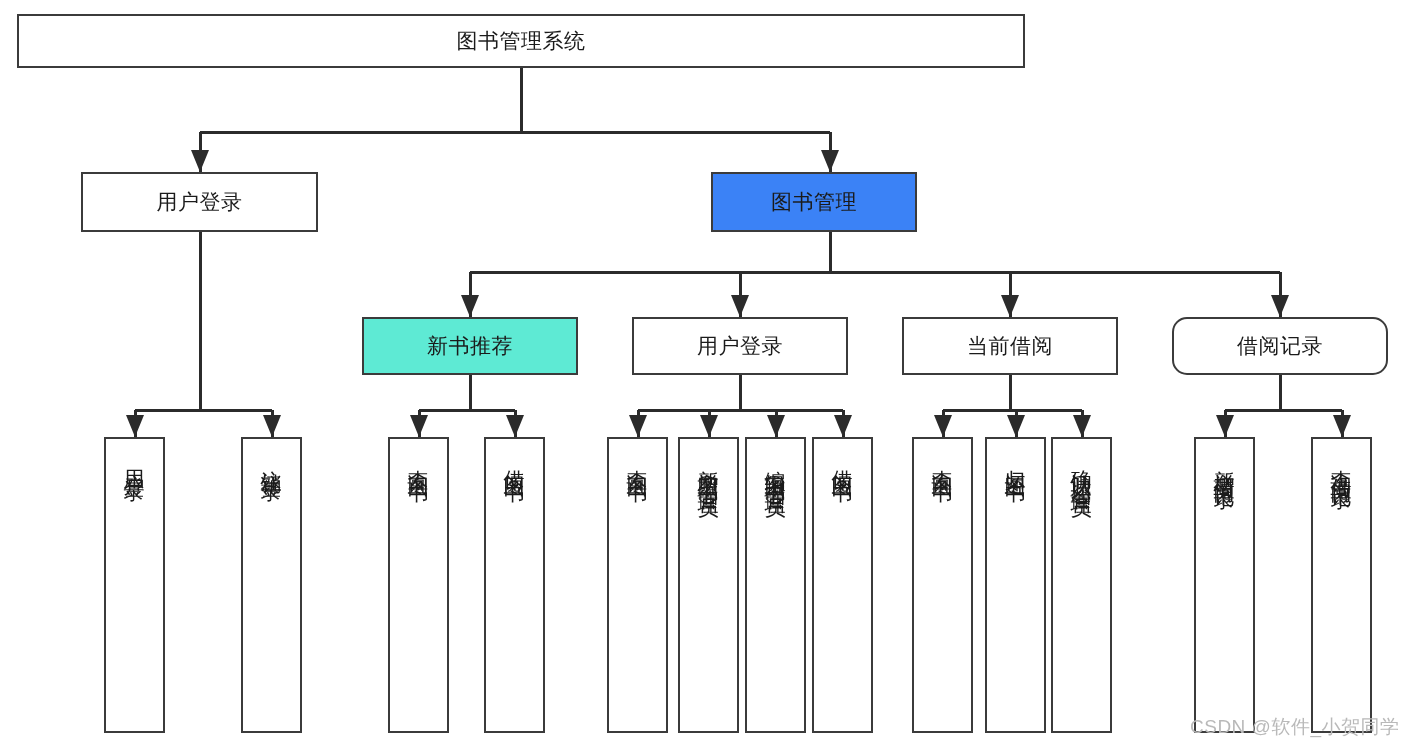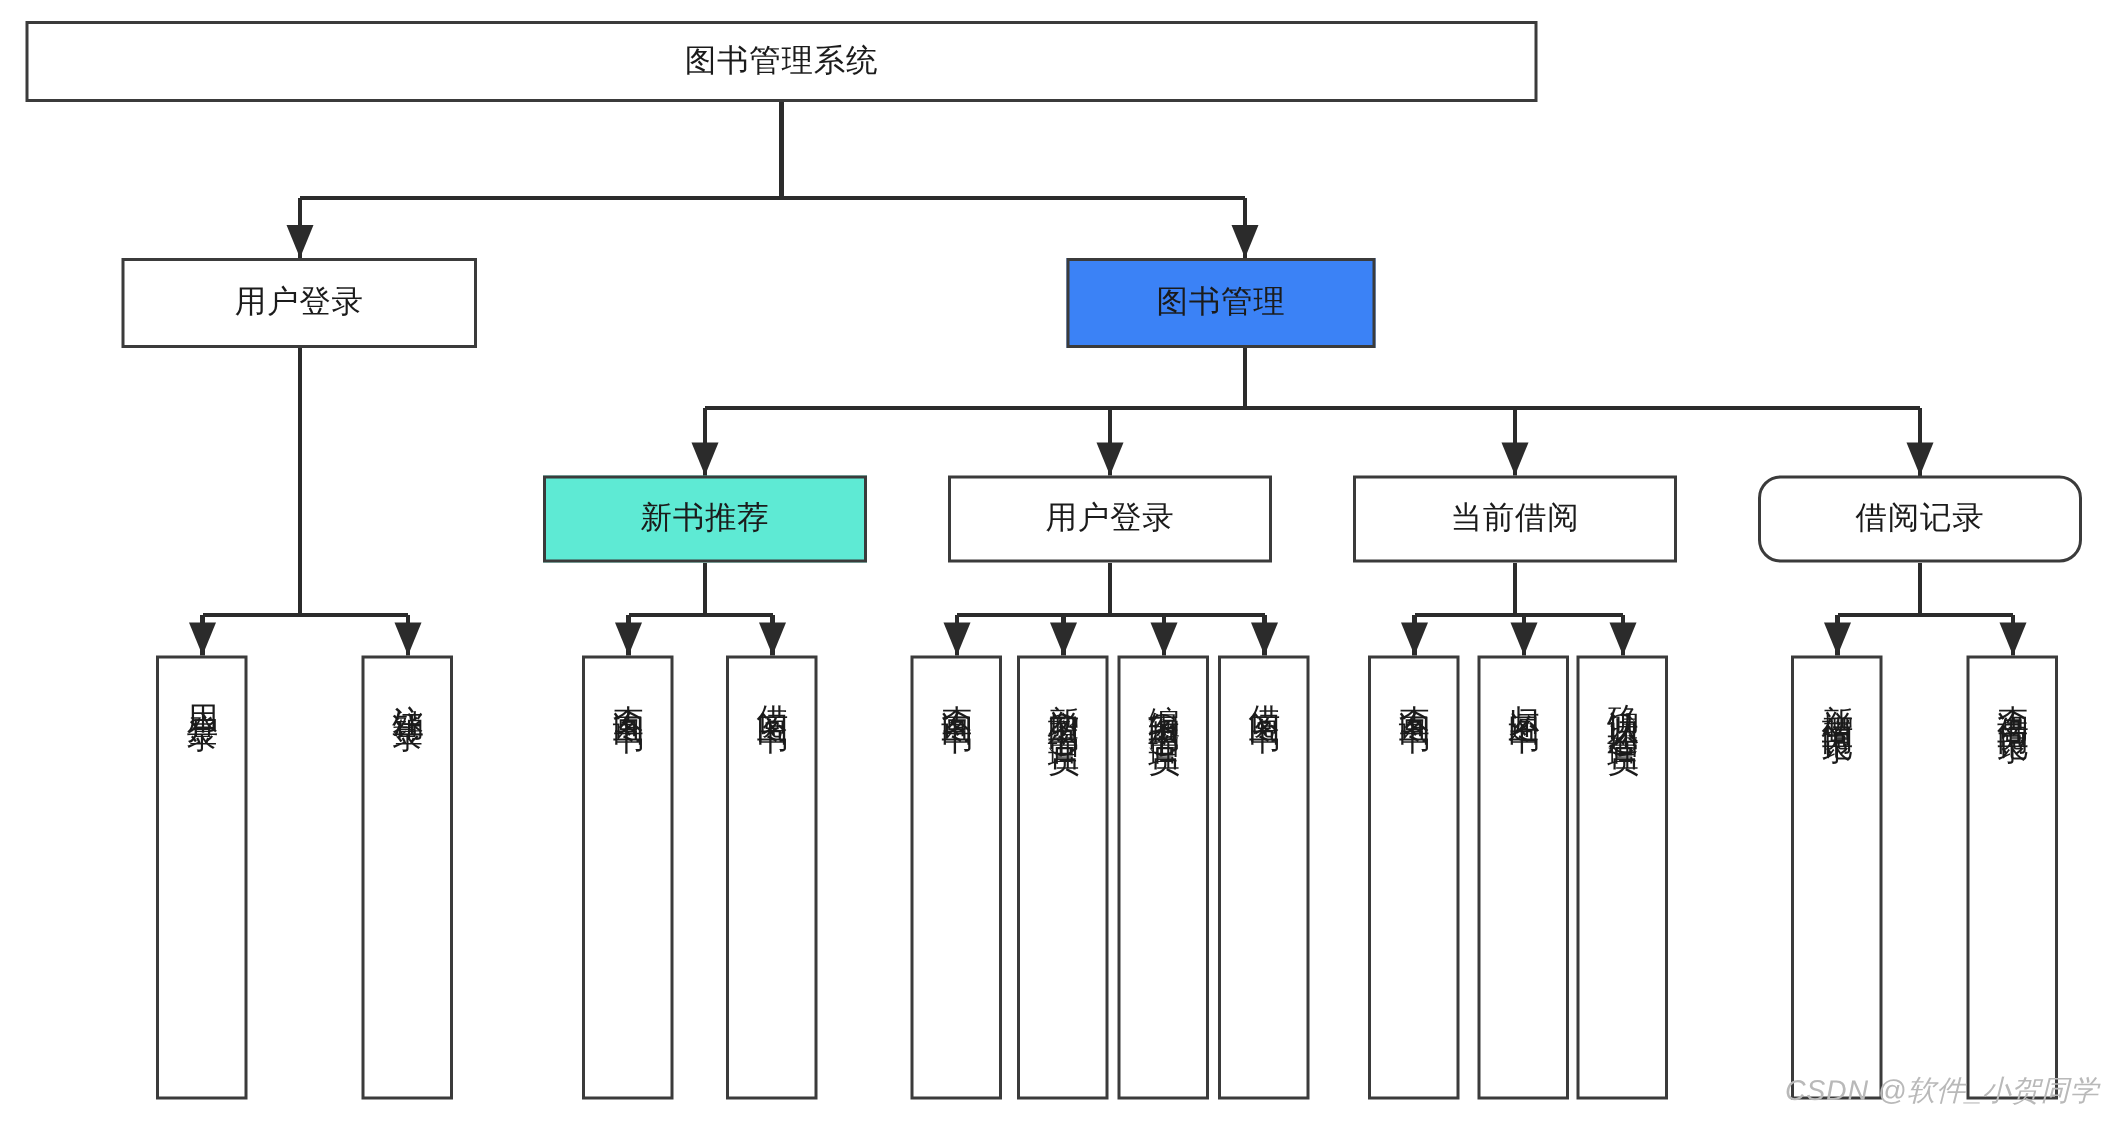--- a/index.html
+++ b/index.html
@@ -53,21 +53,20 @@
     width: 1405px;
     height: 747px;
     pointer-events: none;
   }
   .watermark {
     position: absolute;
     color: #b9b9b9;
     font-size: 19px;
     white-space: nowrap;
     letter-spacing: 0.5px;
-    font-style: italic;
   }
 </style>
 </head>
 <body>
 
 <div id="diagram-root">
   <svg id="edge-layer" viewBox="0 0 1405 747" width="1405" height="747">
       <line x1="521" y1="68" x2="521" y2="132" stroke="#2b2b2b" stroke-width="3" shape-rendering="crispEdges"></line>
       <line x1="200" y1="132" x2="830" y2="132" stroke="#2b2b2b" stroke-width="3" shape-rendering="crispEdges"></line>
       <line x1="200" y1="132" x2="200" y2="172" stroke="#2b2b2b" stroke-width="3" shape-rendering="crispEdges"></line>

